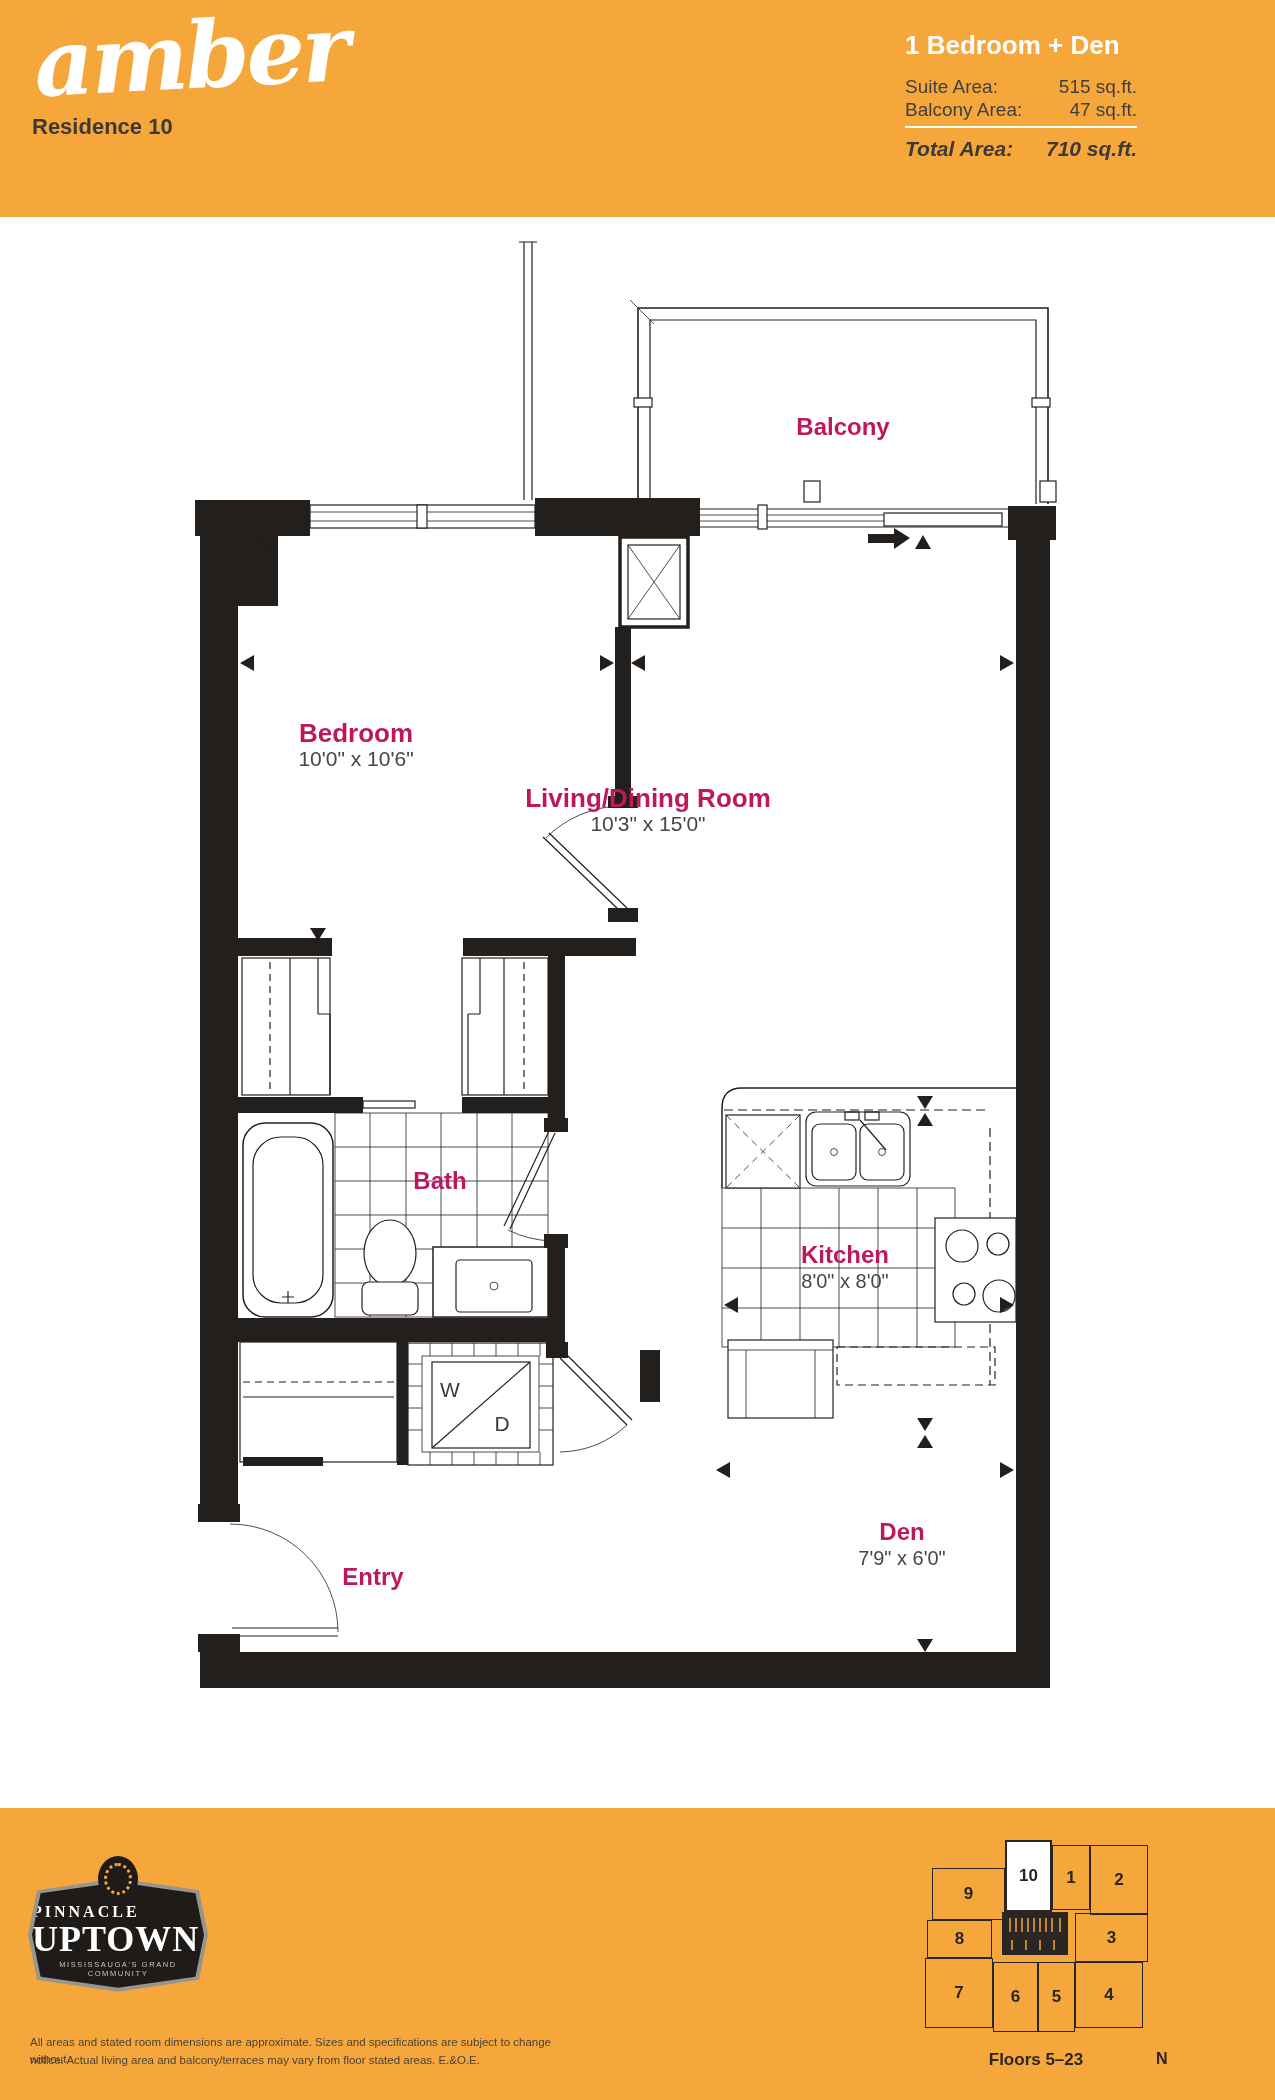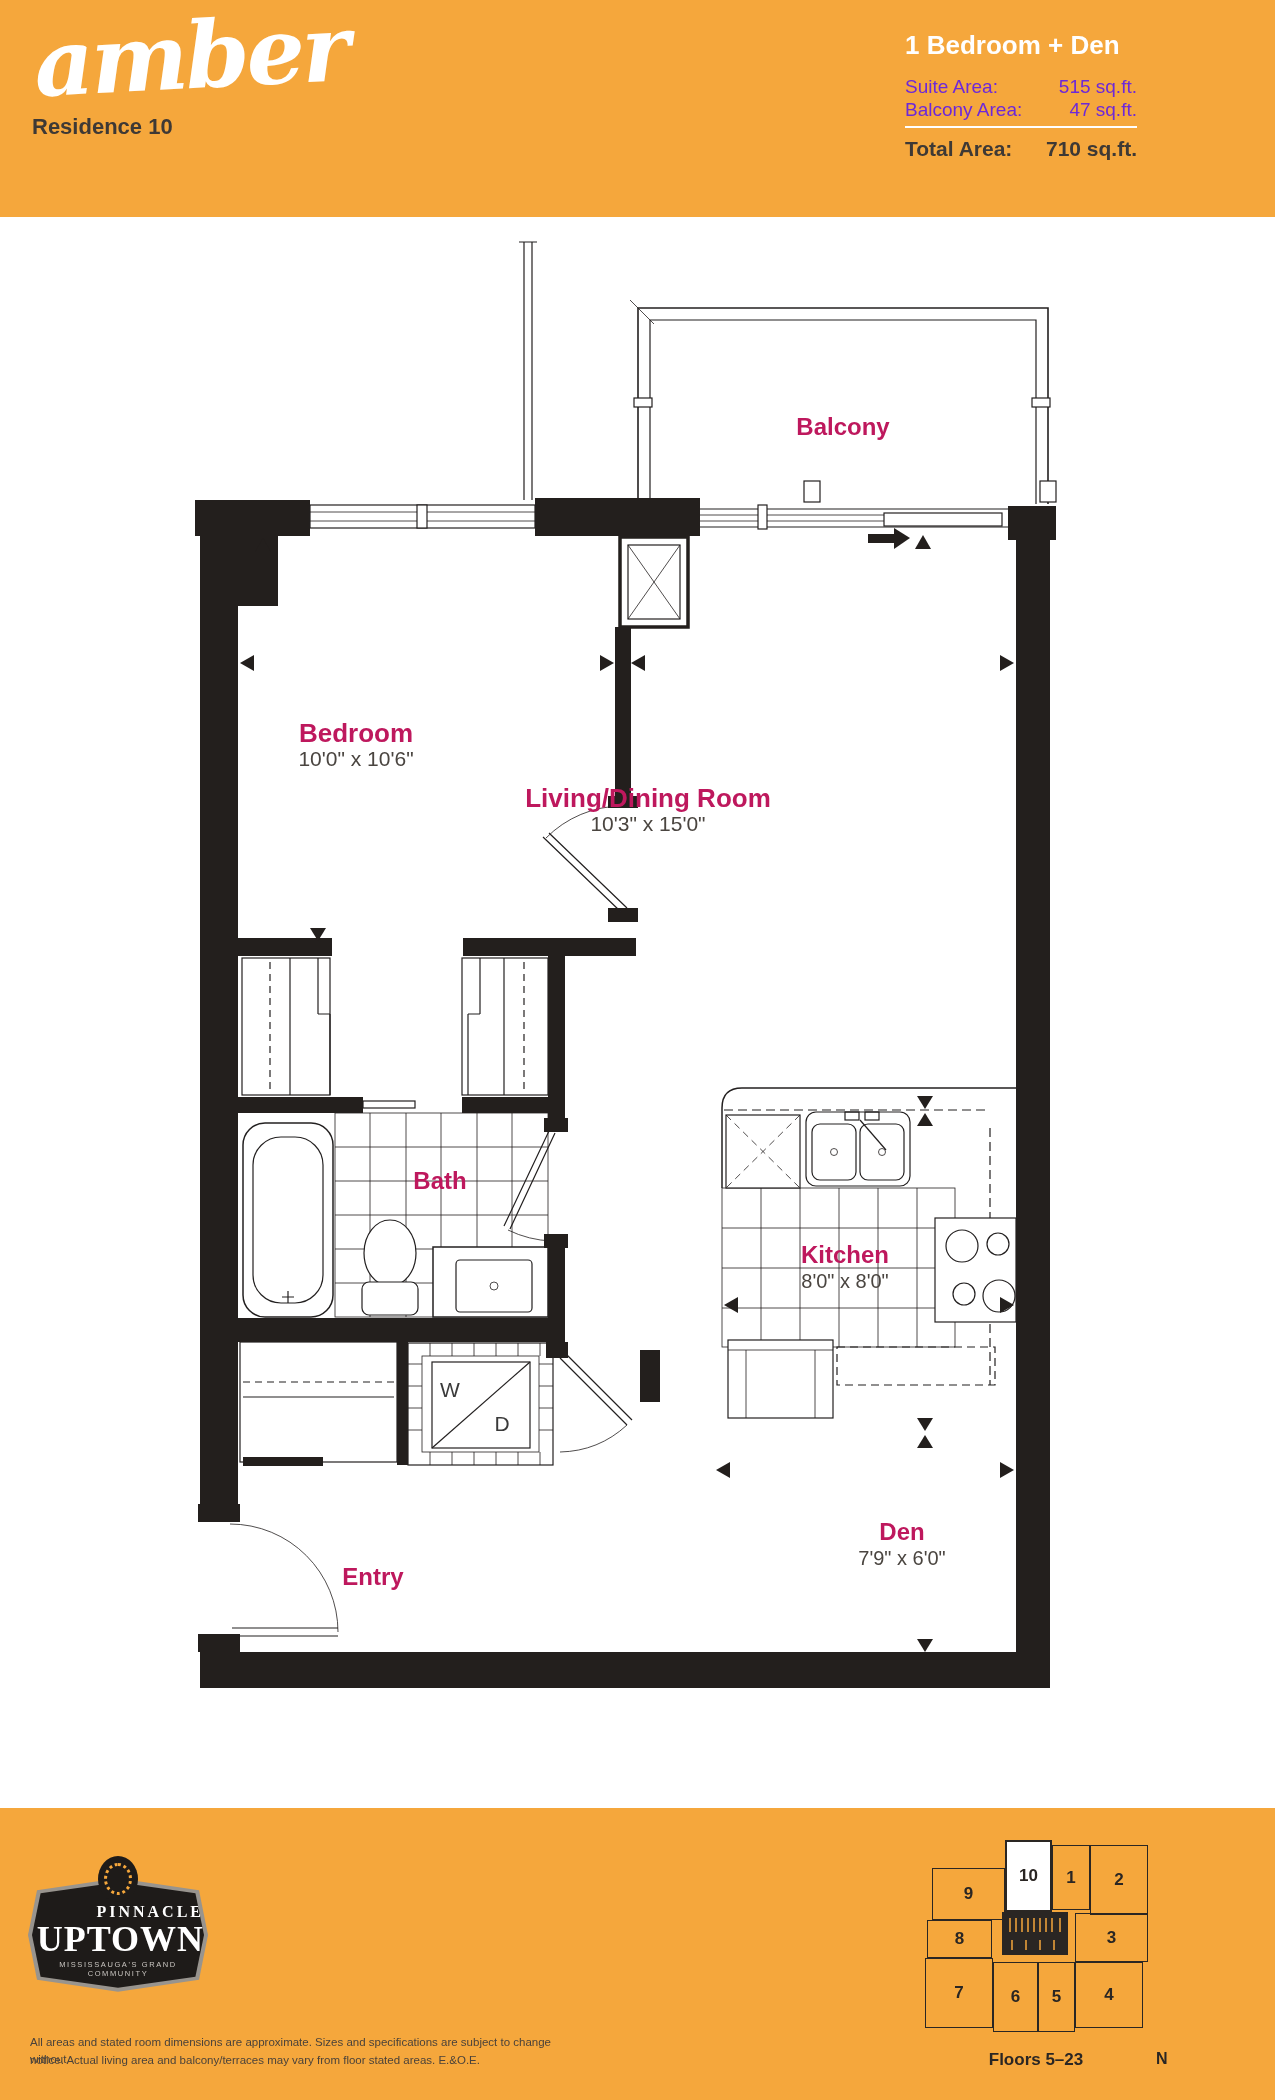--- a/index.html
+++ b/index.html
@@ -7,38 +7,38 @@
         font-family:"Liberation Sans",sans-serif;}
   .abs{position:absolute;}
   
   #header{left:0;top:0;width:1275px;height:217px;background:#F5A73C;}
   #brand{left:34px;top:2px;color:#ffffff;font-family:"DejaVu Serif",serif;
          font-style:italic;font-weight:bold;font-size:92px;letter-spacing:-3px;
          transform:rotate(-3deg);}
   #residence{left:32px;top:114px;color:#3E3935;font-size:22px;font-weight:bold;}
   #hdr-right{right:138px;top:30px;width:232px;}
   #unit-type{color:#ffffff;font-size:26px;font-weight:bold;margin:0 0 14px 0;white-space:nowrap;}
-  .area-row{display:flex;justify-content:space-between;color:#6d28d9;font-size:19px;line-height:23px;gap:12px;}
+  .area-row{display:flex;justify-content:space-between;color:#404040;font-size:19px;line-height:23px;gap:12px;}
   #hdr-divider{border-top:2px solid #ffffff;margin-top:5px;}
   .total-row{display:flex;justify-content:space-between;color:#3E3935;font-size:21px;
-             font-weight:bold;padding-top:9px;}
+             font-weight:bold;padding-top:9px;font-style:italic;}
   
   .room-label{transform:translate(-50%,-50%);text-align:center;white-space:nowrap;z-index:5;}
   .room-name{display:block;color:#be185d;font-weight:bold;font-size:24px;line-height:26px;}
   .room-name.lg{font-size:26px;}
   .room-dims{display:block;color:#4A4540;font-size:21px;line-height:26px;}
   .wd-letter{transform:translate(-50%,-50%);color:#3A3A3A;font-size:21px;z-index:5;}
   
   #footer{left:0;top:1808px;width:1275px;height:292px;background:#F5A73C;}
   #logo{left:28px;top:1856px;width:180px;height:138px;}
   #badge-outer{left:0;top:20px;width:180px;height:118px;background:#98948E;
       clip-path:polygon(5% 12%,50% 2%,95% 12%,100% 50%,95% 88%,50% 98%,5% 88%,0% 50%);}
   #badge-inner{left:4px;top:24px;width:172px;height:110px;background:#1E1B19;
       clip-path:polygon(5% 12%,50% 2%,95% 12%,100% 50%,95% 88%,50% 98%,5% 88%,0% 50%);
-      display:flex;flex-direction:column;align-items:flex-end;justify-content:center;text-align:center;}
+      display:flex;flex-direction:column;align-items:flex-start;justify-content:center;text-align:center;}
   #logo-line1{color:#ffffff;font-family:"Liberation Serif",serif;font-size:16px;
       font-weight:bold;letter-spacing:3px;margin-top:10px;}
   #logo-line2{color:#ffffff;font-family:"Liberation Serif",serif;font-size:36px;
       font-weight:bold;letter-spacing:1px;line-height:36px;}
   #logo-tagline{color:#C9C5C0;font-size:7.5px;letter-spacing:1.6px;margin-top:3px;}
   #jewel{left:70px;top:0;width:40px;height:46px;background:#1E1B19;border-radius:50%;z-index:3;
       display:flex;align-items:center;justify-content:center;}
   #jewel-ring{width:22px;height:26px;border:3px dotted #F5A73C;border-radius:50%;}
   .disclaimer{left:30px;color:#4A423A;font-size:11.5px;line-height:17px;width:560px;}
   

